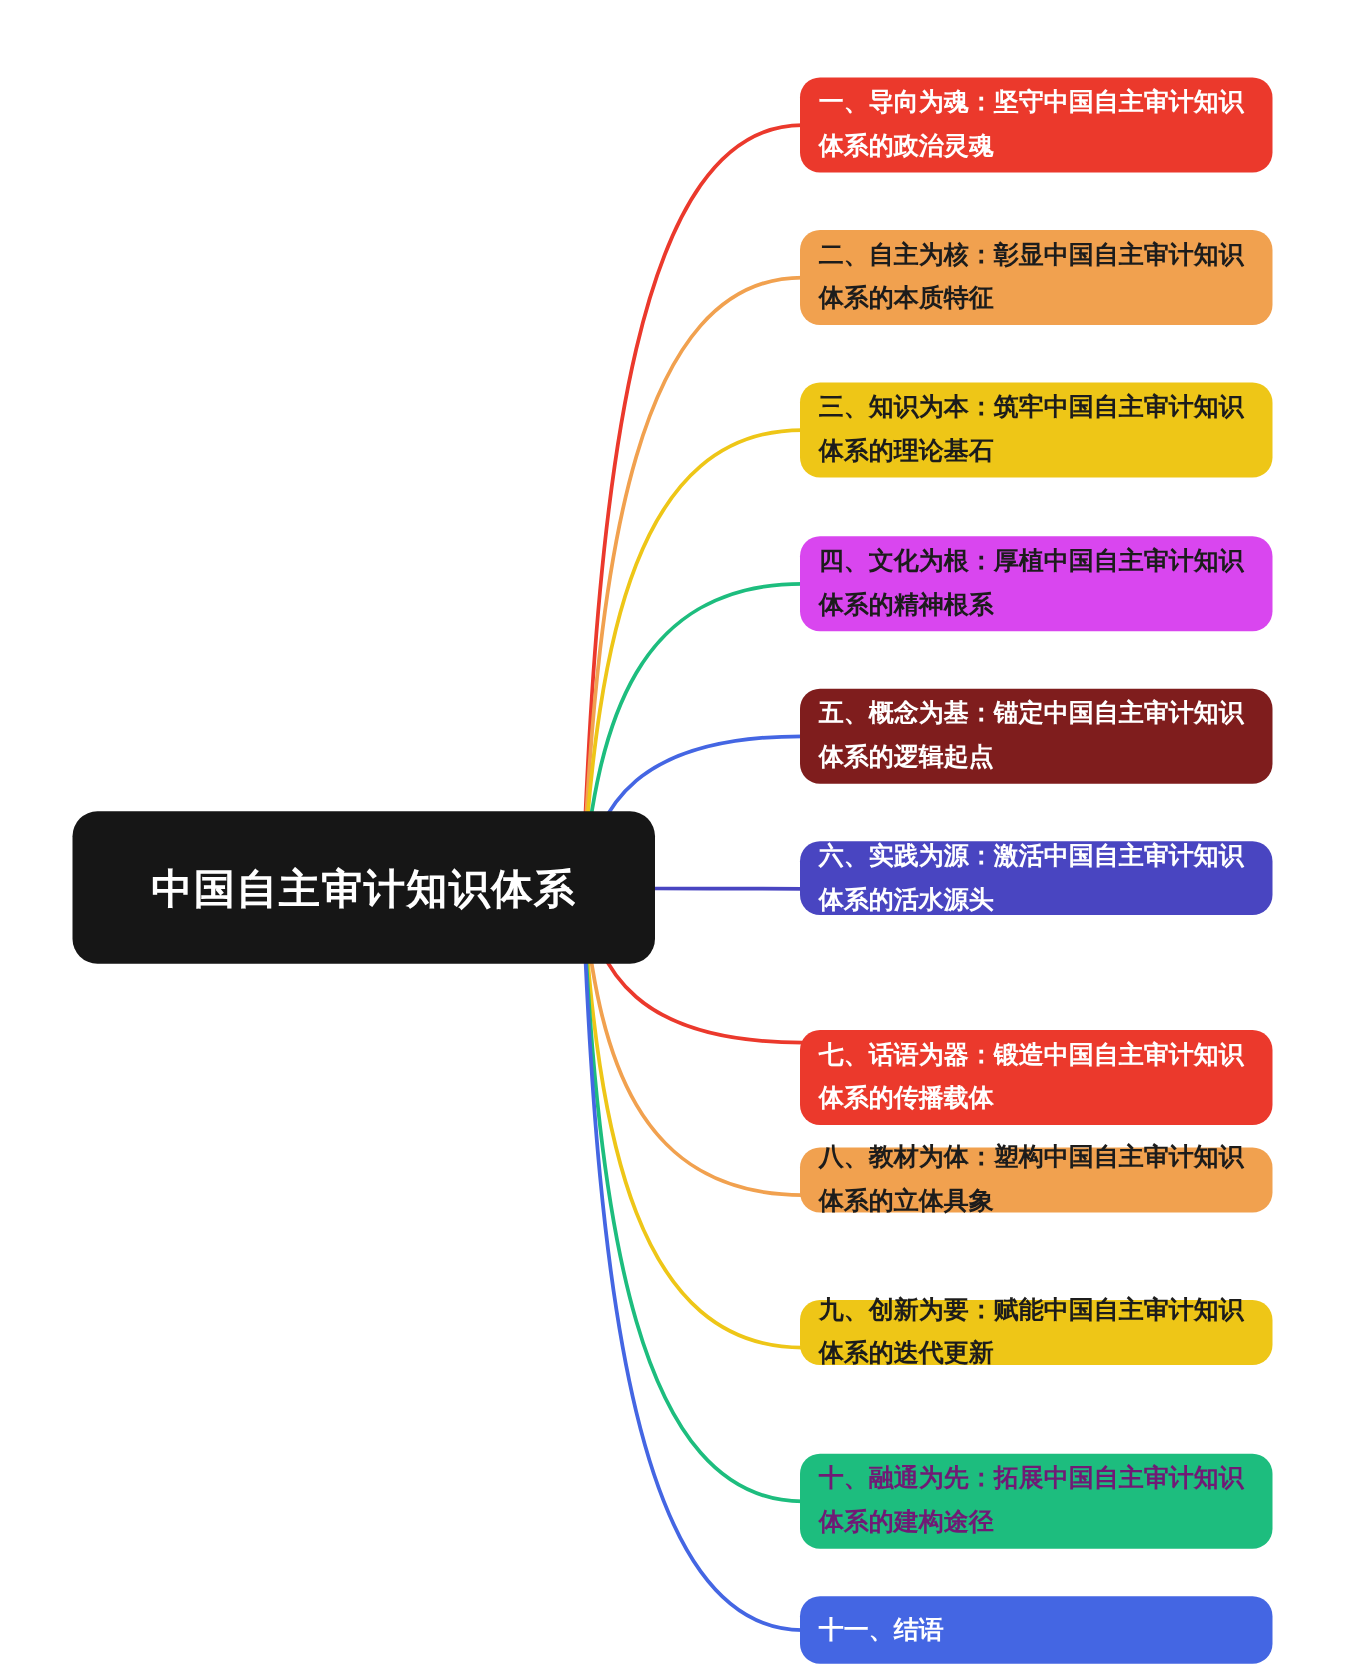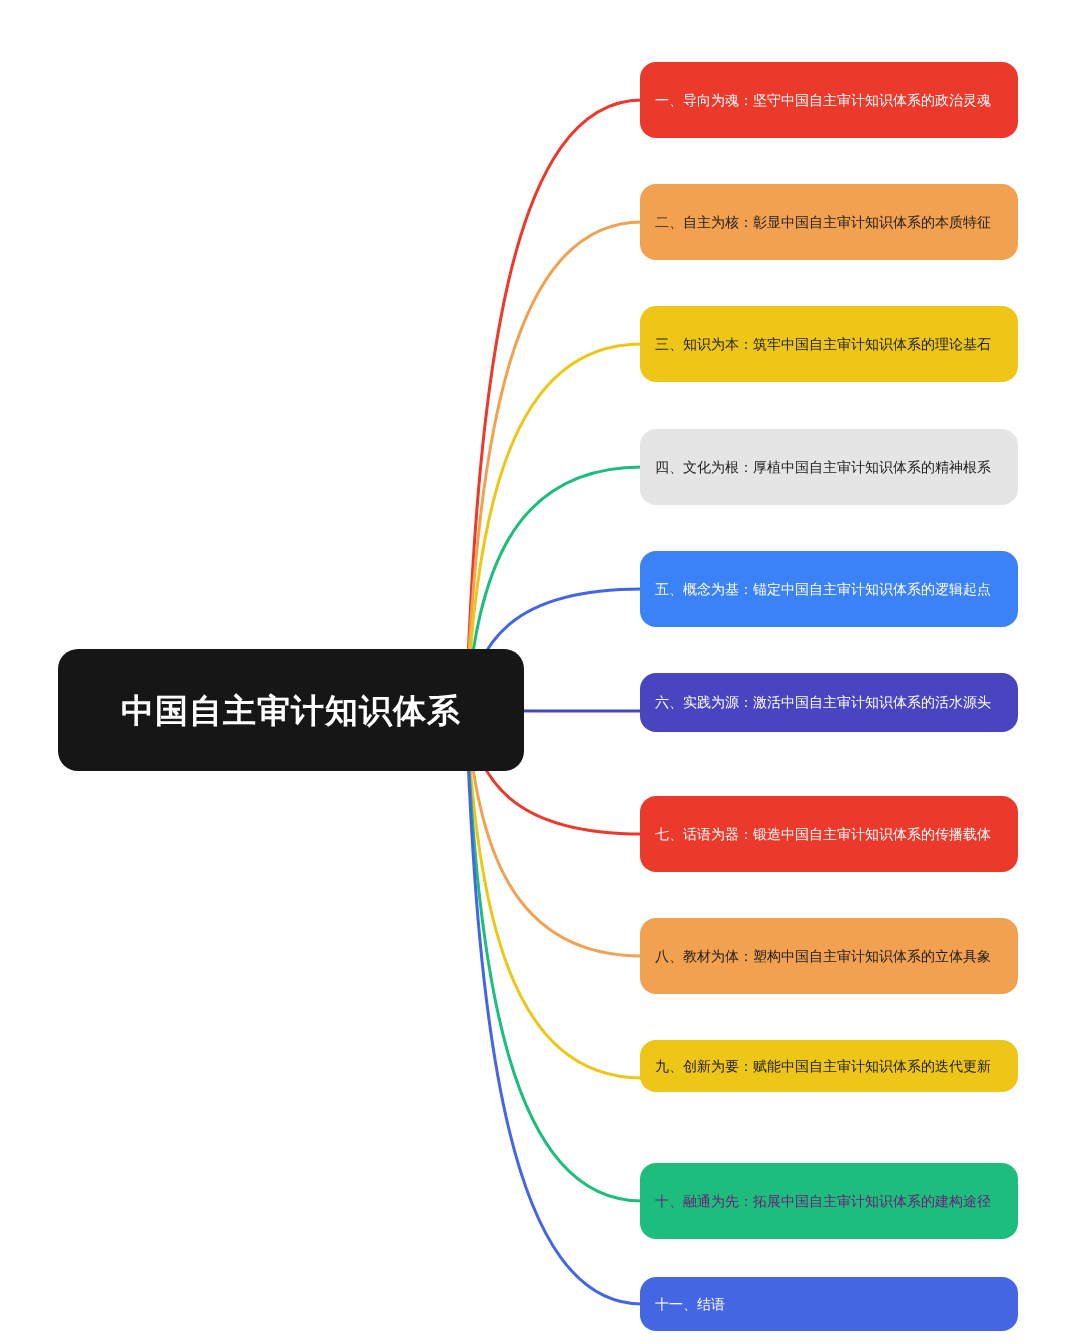--- a/index.html
+++ b/index.html
@@ -52,22 +52,22 @@
     position: absolute;
     left: 640px;
     width: 378px;
     border-radius: 16px;
     display: flex;
     align-items: center;
     box-sizing: border-box;
     padding: 0 15px;
   }
   .branch-node .label {
-    font-size: 14px;
-    font-weight: normal;
+    font-size: 20px;
+    font-weight: bold;
     line-height: 35px;
     word-break: break-all;
   }
 </style>
 </head>
 <body style="background: rgb(255, 255, 255);">
 
 <div class="canvas">
 
   <svg class="edges" id="edges" viewBox="0 0 1080 1344" xmlns="http://www.w3.org/2000/svg">
@@ -91,33 +91,33 @@
   <div id="branches">
       <div class="branch-node" style="top: 62px; height: 76px; background: rgb(235, 57, 44); color: rgb(255, 255, 255);">
     <span class="label">一、导向为魂：坚守中国自主审计知识体系的政治灵魂</span>
   </div>
       <div class="branch-node" style="top: 184px; height: 76px; background: rgb(241, 161, 79); color: rgb(28, 28, 28);">
     <span class="label">二、自主为核：彰显中国自主审计知识体系的本质特征</span>
   </div>
       <div class="branch-node" style="top: 306px; height: 76px; background: rgb(238, 198, 23); color: rgb(28, 28, 28);">
     <span class="label">三、知识为本：筑牢中国自主审计知识体系的理论基石</span>
   </div>
-      <div class="branch-node" style="top: 429px; height: 76px; background: #e5e5e5; color: rgb(28, 28, 28);">
+      <div class="branch-node" style="top: 429px; height: 76px; background: #d946ef; color: rgb(28, 28, 28);">
     <span class="label">四、文化为根：厚植中国自主审计知识体系的精神根系</span>
   </div>
-      <div class="branch-node" style="top: 551px; height: 76px; background: #3b82f6; color: rgb(255, 255, 255);">
+      <div class="branch-node" style="top: 551px; height: 76px; background: #7f1d1d; color: rgb(255, 255, 255);">
     <span class="label">五、概念为基：锚定中国自主审计知识体系的逻辑起点</span>
   </div>
       <div class="branch-node" style="top: 673px; height: 59px; background: rgb(73, 69, 193); color: rgb(255, 255, 255);">
     <span class="label">六、实践为源：激活中国自主审计知识体系的活水源头</span>
   </div>
-      <div class="branch-node" style="top: 796px; height: 76px; background: rgb(235, 57, 44); color: rgb(255, 255, 255);">
+      <div class="branch-node" style="top: 824px; height: 76px; background: rgb(235, 57, 44); color: rgb(255, 255, 255);">
     <span class="label">七、话语为器：锻造中国自主审计知识体系的传播载体</span>
   </div>
-      <div class="branch-node" style="top: 918px; height: 76px; background: rgb(241, 161, 79); color: rgb(28, 28, 28);">
+      <div class="branch-node" style="top: 918px; height: 52px; background: rgb(241, 161, 79); color: rgb(28, 28, 28);">
     <span class="label">八、教材为体：塑构中国自主审计知识体系的立体具象</span>
   </div>
       <div class="branch-node" style="top: 1040px; height: 52px; background: rgb(238, 198, 23); color: rgb(28, 28, 28);">
     <span class="label">九、创新为要：赋能中国自主审计知识体系的迭代更新</span>
   </div>
       <div class="branch-node" style="top: 1163px; height: 76px; background: rgb(29, 189, 126); color: #701a75;">
     <span class="label">十、融通为先：拓展中国自主审计知识体系的建构途径</span>
   </div>
       <div class="branch-node" style="top: 1277px; height: 54px; background: rgb(68, 102, 227); color: rgb(255, 255, 255);">
     <span class="label">十一、结语</span>

